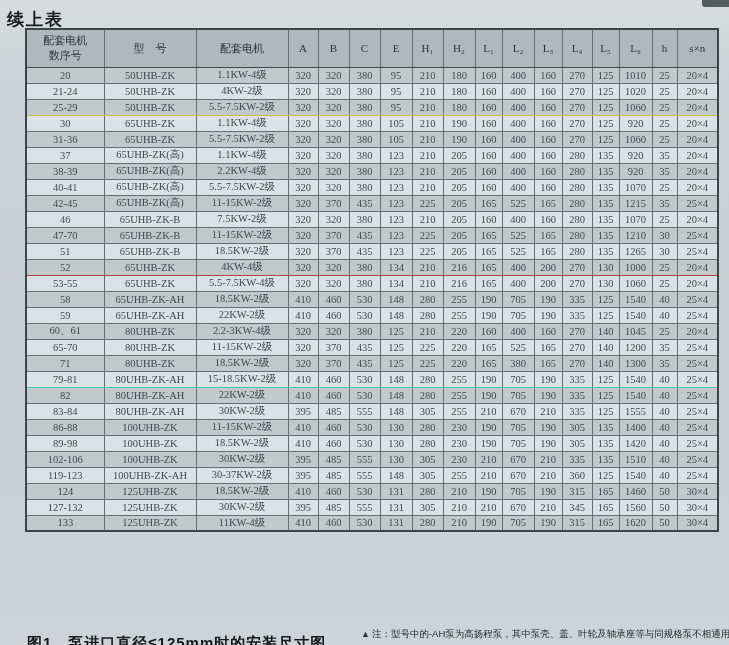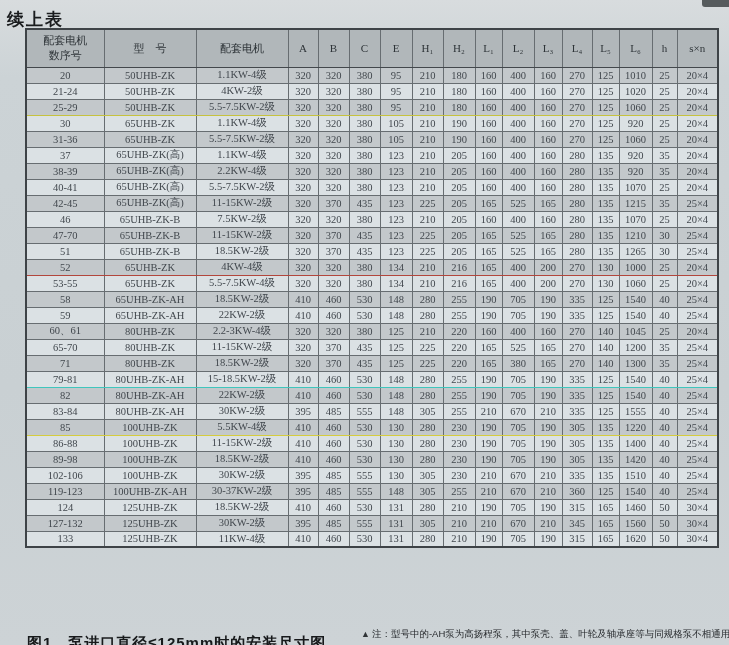--- a/index.html
+++ b/index.html
@@ -515,39 +515,20 @@
           <td>210</td>
           <td>670</td>
           <td>210</td>
           <td>335</td>
           <td>125</td>
           <td>1555</td>
           <td>40</td>
           <td>25×4</td>
         </tr>
         <tr>
-          <td style="border-bottom: 1.5px solid rgb(213, 204, 61);">85</td>
-          <td style="border-bottom: 1.5px solid rgb(213, 204, 61);">100UHB-ZK</td>
-          <td style="border-bottom: 1.5px solid rgb(213, 204, 61);">5.5KW-4级</td>
-          <td style="border-bottom: 1.5px solid rgb(213, 204, 61);">410</td>
-          <td style="border-bottom: 1.5px solid rgb(213, 204, 61);">460</td>
-          <td style="border-bottom: 1.5px solid rgb(213, 204, 61);">530</td>
-          <td style="border-bottom: 1.5px solid rgb(213, 204, 61);">130</td>
-          <td style="border-bottom: 1.5px solid rgb(213, 204, 61);">280</td>
-          <td style="border-bottom: 1.5px solid rgb(213, 204, 61);">230</td>
-          <td style="border-bottom: 1.5px solid rgb(213, 204, 61);">190</td>
-          <td style="border-bottom: 1.5px solid rgb(213, 204, 61);">705</td>
-          <td style="border-bottom: 1.5px solid rgb(213, 204, 61);">190</td>
-          <td style="border-bottom: 1.5px solid rgb(213, 204, 61);">305</td>
-          <td style="border-bottom: 1.5px solid rgb(213, 204, 61);">135</td>
-          <td style="border-bottom: 1.5px solid rgb(213, 204, 61);">1220</td>
-          <td style="border-bottom: 1.5px solid rgb(213, 204, 61);">40</td>
-          <td style="border-bottom: 1.5px solid rgb(213, 204, 61);">25×4</td>
-        </tr>
-        <tr>
           <td>86-88</td>
           <td>100UHB-ZK</td>
           <td>11-15KW-2级</td>
           <td>410</td>
           <td>460</td>
           <td>530</td>
           <td>130</td>
           <td>280</td>
           <td>230</td>
           <td>190</td>

